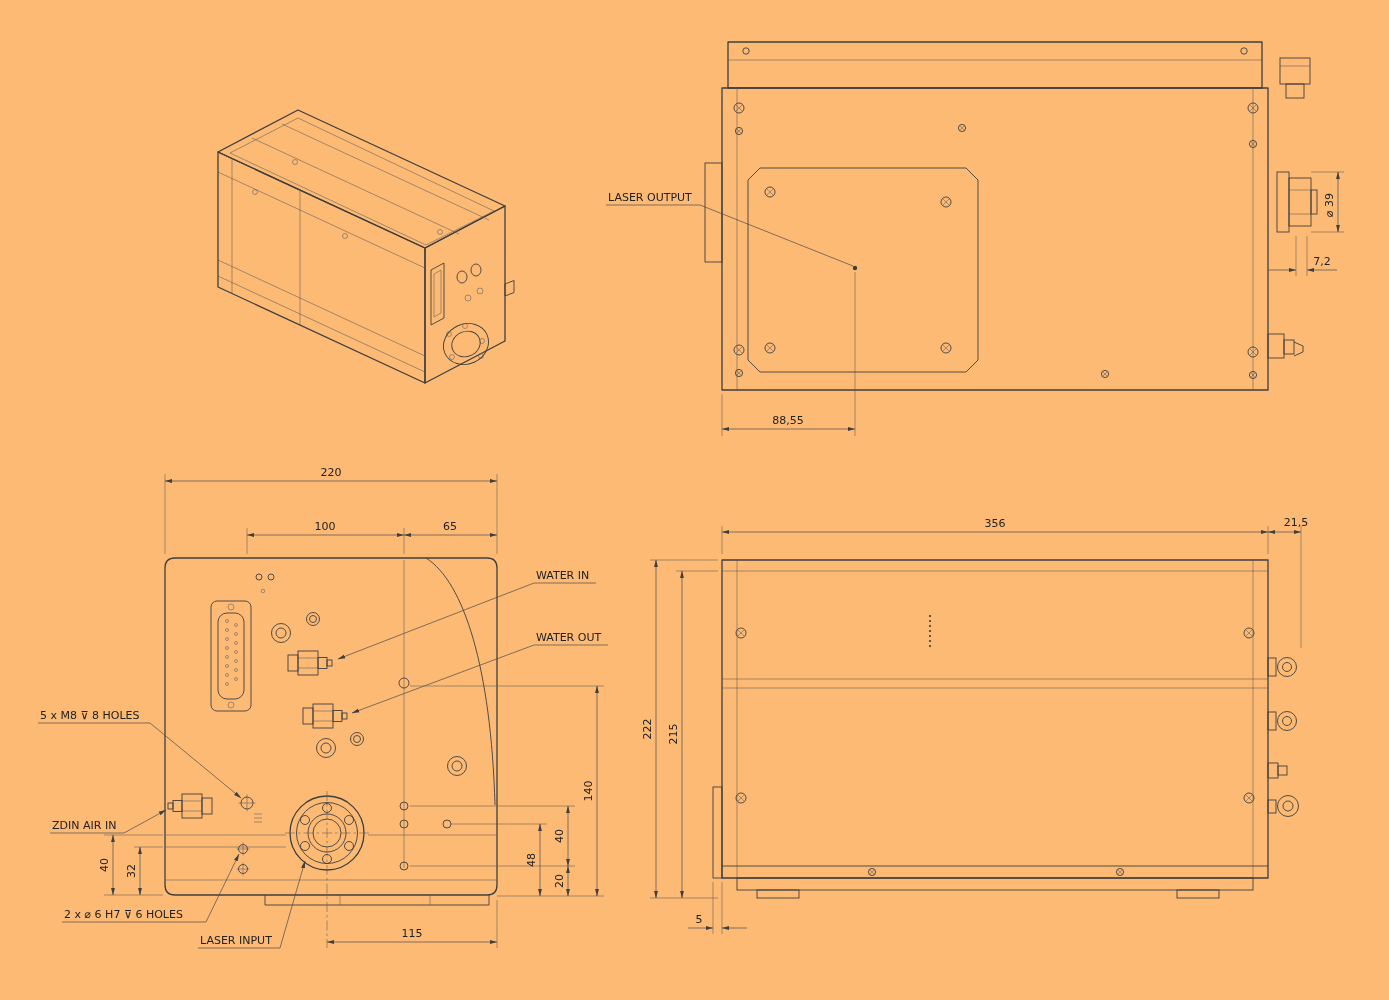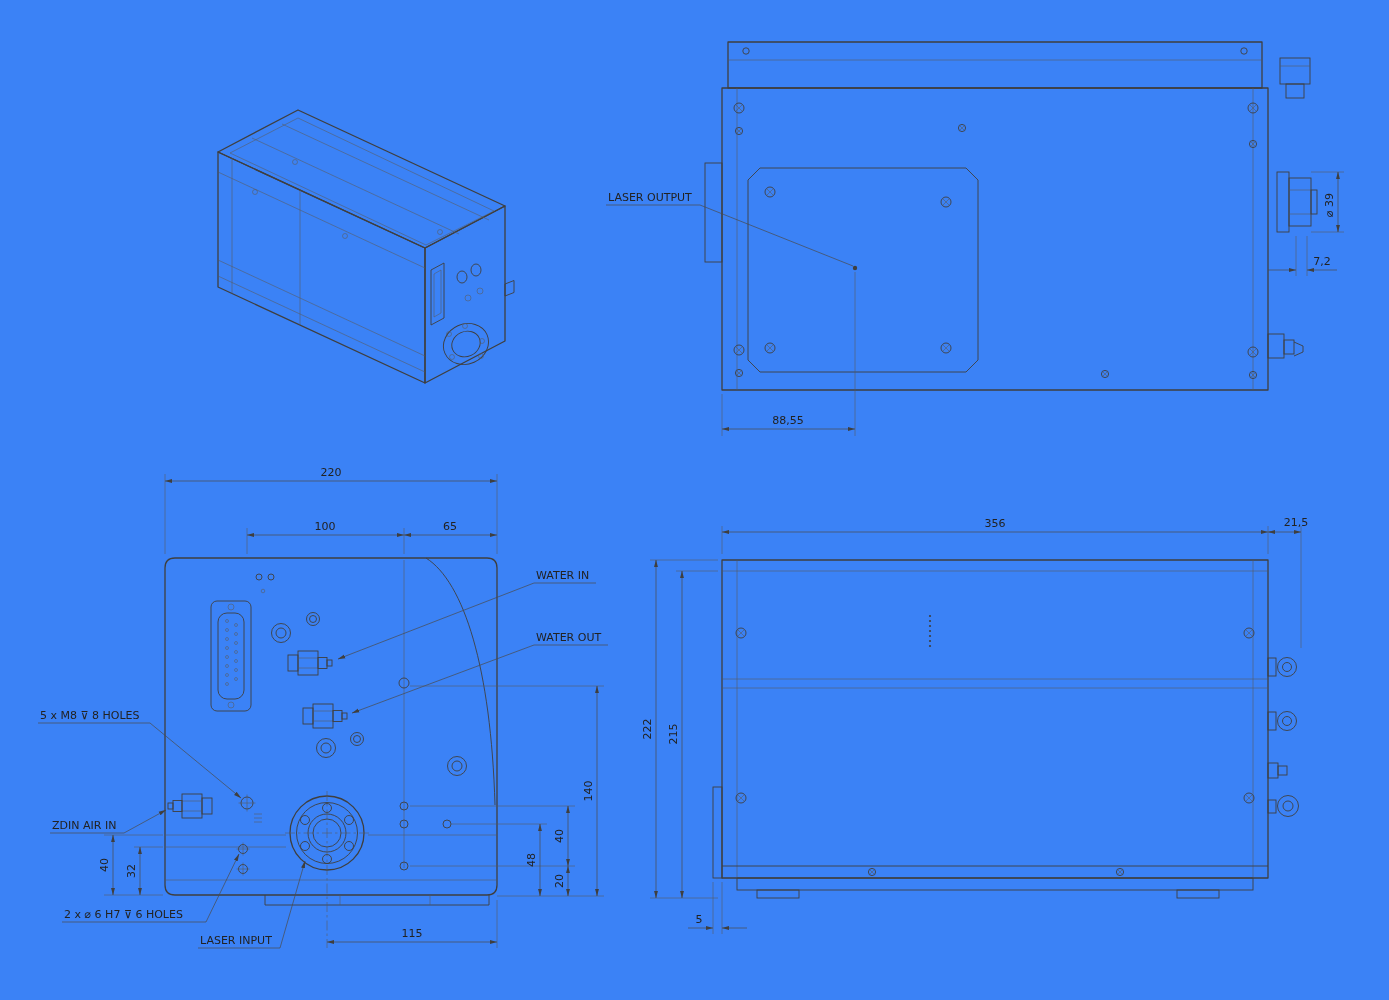--- a/index.html
+++ b/index.html
@@ -1,16 +1,16 @@
 <!DOCTYPE html>
 <html><head>
 <meta charset="utf-8">
 <style>
   html,body{margin:0;padding:0;background:#ffffff;}
-  .sheet{width:1389px;height:1000px;position:relative;background:#3b82f6;overflow:hidden;}
+  .sheet{width:1389px;height:1000px;position:relative;background:#fdba74;overflow:hidden;}
   svg{display:block;}
   .ol{fill:none;stroke:#3f3f3f;stroke-width:1.3;stroke-linejoin:round;}
   .ml{fill:none;stroke:#3f3f3f;stroke-width:0.9;}
   .tl{fill:none;stroke:#5a5a5a;stroke-width:0.55;}
   .cl{fill:none;stroke:#5a5a5a;stroke-width:0.55;stroke-dasharray:10 3 2.5 3;}
   .dim{fill:none;stroke:#4a4a4a;stroke-width:0.7;}
   text{font-family:"DejaVu Sans","Liberation Sans",sans-serif;font-size:11px;fill:#222;}
 </style>
 </head>
 <body>

